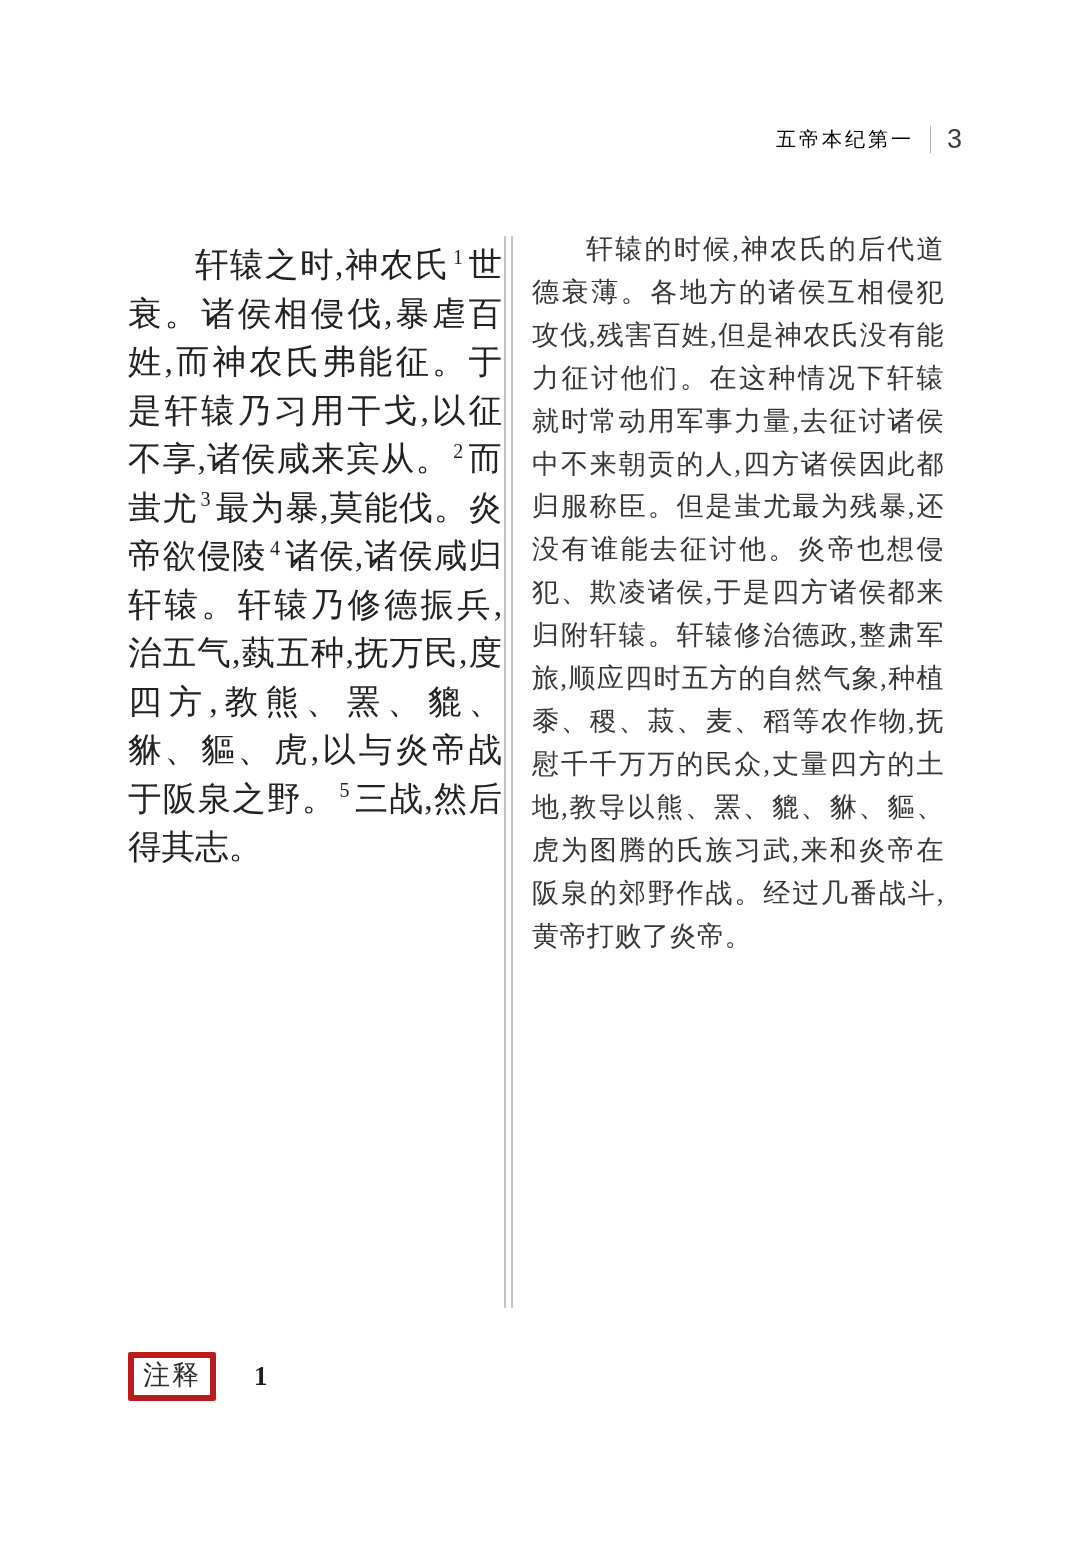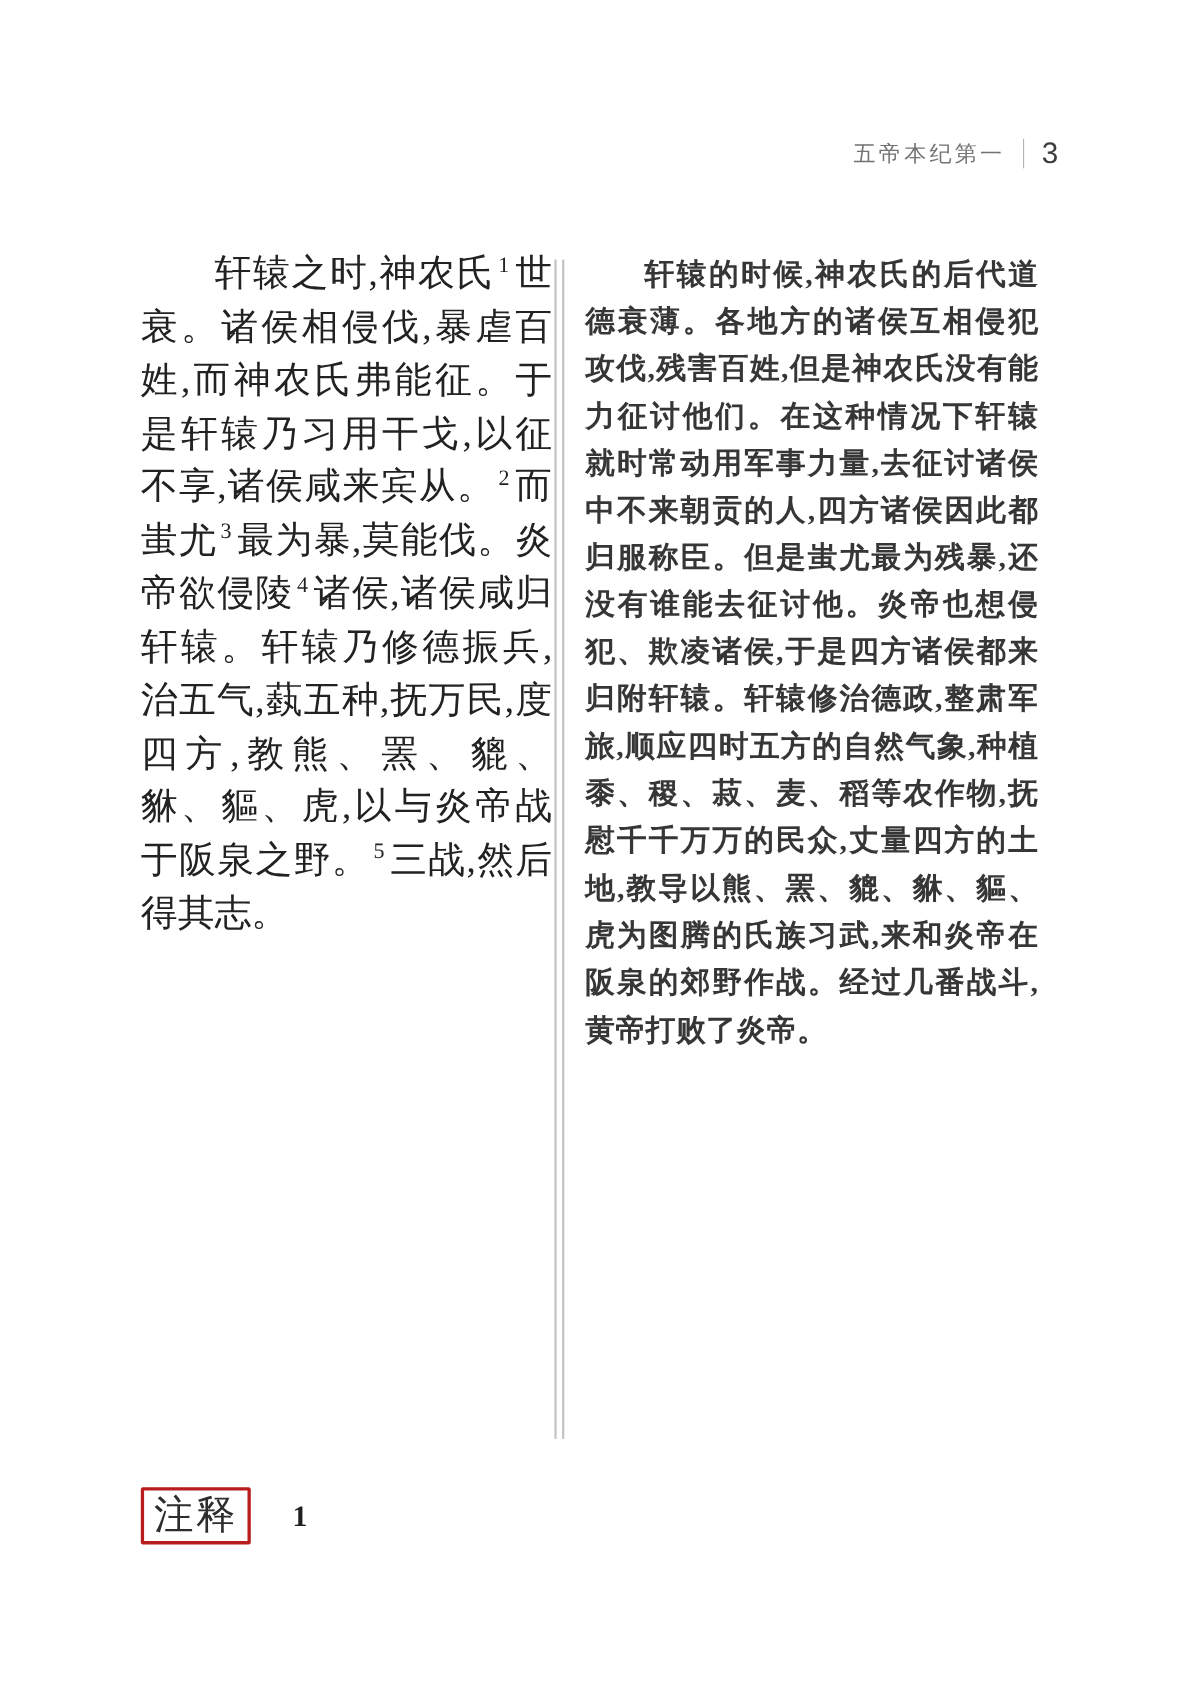--- a/index.html
+++ b/index.html
@@ -13,31 +13,31 @@
     overflow:hidden;
     margin:0 auto;
   }
 
   
   .running-head {
     position:absolute; top:124px; right:118px;
     display:flex; align-items:center; gap:16px;
   }
   .running-title {
-    font-size:20px; letter-spacing:3px; color:#737373;
+    font-size:20px; letter-spacing:3px; color:#000000;
   }
   .head-divider { width:1px; height:27px; background:#b3b3b3; }
   .page-number {
     font-size:27px; color:#3d3d3d;
     font-family:"Liberation Sans", sans-serif;
   }
 
   
   .classical-column {
-    position:absolute; left:128px; top:225px; width:374px;
+    position:absolute; left:128px; top:241px; width:374px;
     font-size:33.5px; line-height:48.5px; color:#222222;
     text-align:justify; text-justify:inter-character;
   }
   .classical-column p { text-indent:2em; }
   .classical-column sup {
     font-size:20px; line-height:0;
     vertical-align:super;
     margin:0 4px 0 3px;
     color:#222222;
   }
@@ -50,31 +50,31 @@
     border-right:2px solid #c2c2c2;
   }
 
   
   .translation-column {
     position:absolute; left:532px; top:228px; width:412px;
     font-size:27px; line-height:42.9px; color:#363636;
     text-align:justify; text-justify:inter-character;
     letter-spacing:0.5px;
   }
-  .translation-column p { text-indent:2em;font-weight:bold; }
+  .translation-column p { text-indent:2em; }
 
   
   .notes-row {
     position:absolute; left:128px; top:1352px; width:820px;
     display:flex; align-items:center;
   }
   .notes-label {
-    border:3px solid #b91c1c; border-radius:2px;
+    border:6px solid #b91c1c; border-radius:2px;
     padding:4px 9px 6px; line-height:1;
-    font-size:36px; letter-spacing:2px; color:#2d2d2d;
+    font-size:27px; letter-spacing:2px; color:#2d2d2d;
     flex:0 0 auto;
   }
   .note-number {
     font-weight:bold; font-size:27px; color:#1f1f1f;
     margin-left:38px; flex:0 0 auto;
   }
   .note-text {
     margin-left:17px; font-size:26.5px; color:#2d2d2d;
     white-space:nowrap; overflow:hidden; flex:1 1 auto;
   }

